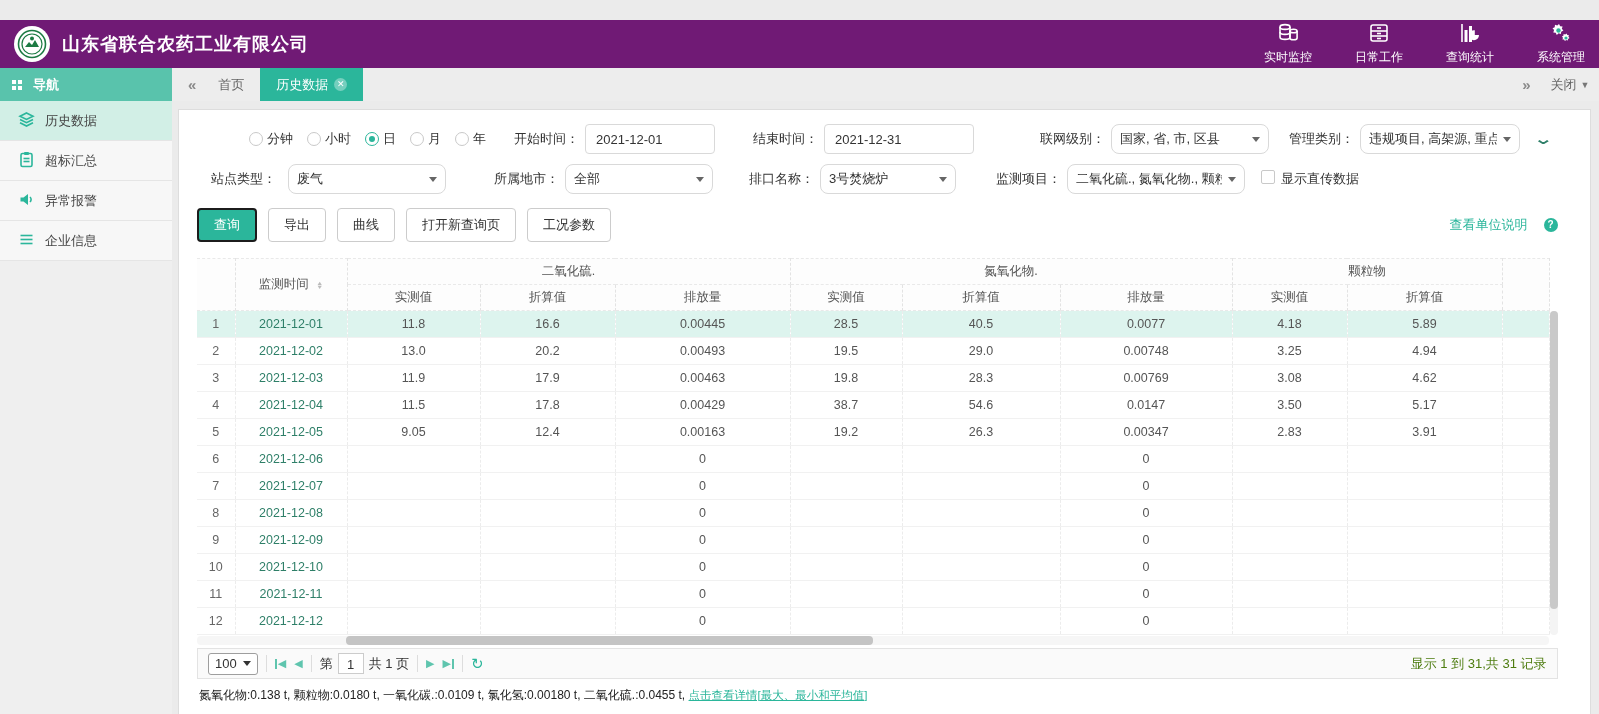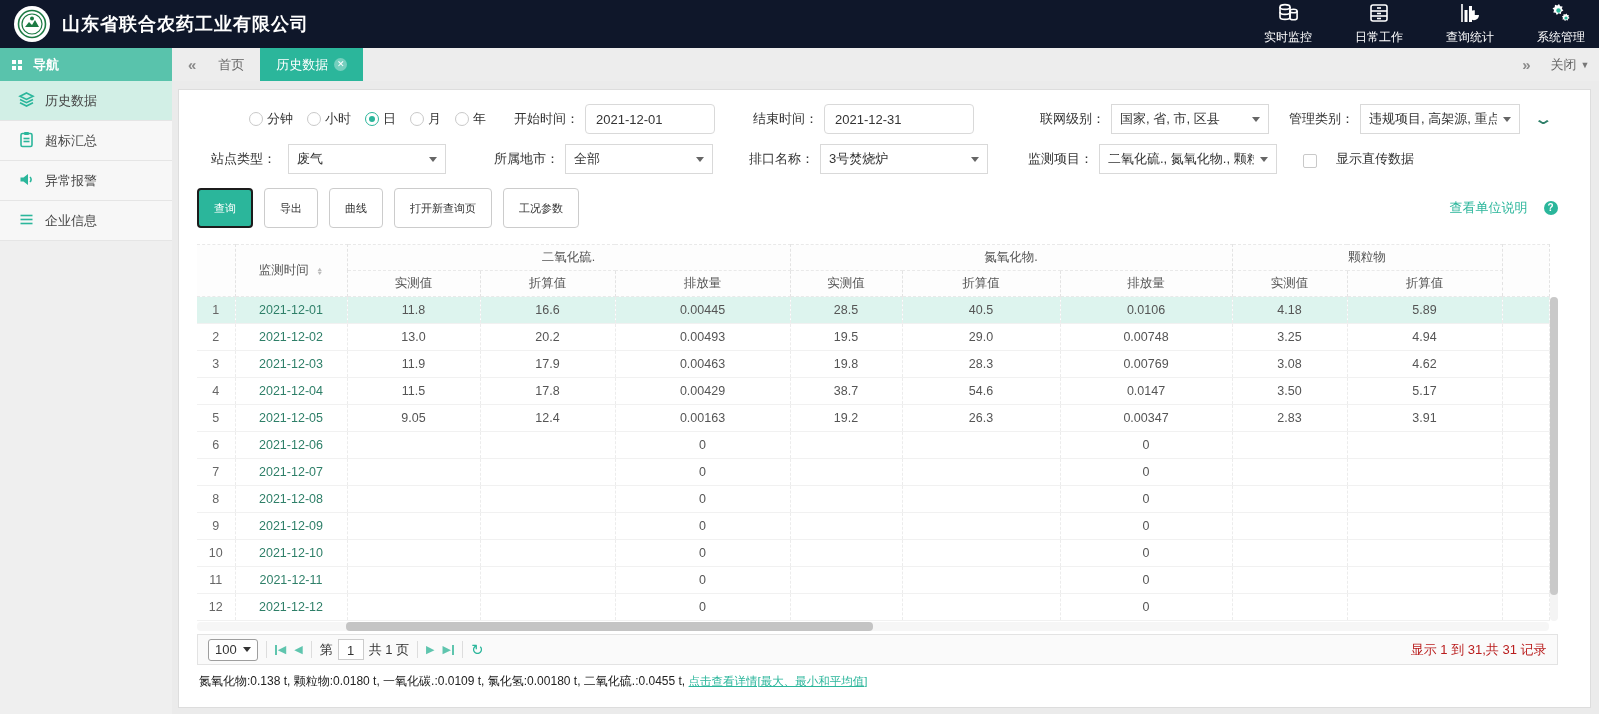--- a/index.html
+++ b/index.html
@@ -1,20 +1,20 @@
 <!DOCTYPE html>
 <html><head>
 <meta charset="utf-8">
 <style>
   * { margin:0; padding:0; box-sizing:border-box; }
   html,body { width:1599px; height:714px; overflow:hidden; background:#ebebeb;
     font-family:"Liberation Sans","DejaVu Sans",sans-serif; font-size:13px; color:#333; }
 
   
-  .topbar { height:48px; background:#0f172a; display:flex; align-items:center; padding:0 14px; }
+  .topbar { height:48px; background:#701a75; display:flex; align-items:center; padding:0 14px;margin-top:20px; }
   .logo { width:36px; height:36px; border-radius:50%; background:#fff; display:flex; align-items:center; justify-content:center; flex:none; }
   .company { color:#fff; font-size:18px; font-weight:bold; margin-left:12px; letter-spacing:1px; }
   .topnav { margin-left:auto; display:flex; gap:43px; }
   .topnav-item { display:flex; flex-direction:column; align-items:center; color:#fff; cursor:pointer; }
   .topnav-item svg { height:22px; }
   .topnav-item .lbl { font-size:12px; margin-top:2px; }
 
   
   .layout { display:flex; height:666px; }
   .sidebar { width:172px; flex:none; background:#efefef; }
@@ -40,29 +40,29 @@
   .panel { background:#fff; border:1px solid #ddd; margin:8px 9px 6px 6px; flex:1; padding:14px 32px 8px 18px; position:relative; }
 
   .frow { display:flex; align-items:center; margin-bottom:10px; }
   .flabel { color:#333; margin-right:6px; white-space:nowrap; }
   .radio-group { display:flex; align-items:center; gap:14px; margin-left:52px; margin-right:28px; }
   .radio { display:flex; align-items:center; gap:4px; cursor:pointer; }
   .rdot { width:14px; height:14px; border:1px solid #c9c9c9; border-radius:50%; background:#fff; position:relative; }
   .radio.on .rdot { border-color:#2bb69b; }
   .radio.on .rdot:after { content:""; position:absolute; left:3px; top:3px; width:6px; height:6px; border-radius:50%; background:#2bb69b; }
   .inputbox { height:30px; border:1px solid #d9d9d9; border-radius:4px; background:#fff; display:flex; align-items:center; padding:0 10px; cursor:text; }
-  .selectbox { height:30px; border:1px solid #d9d9d9; border-radius:0; background:#fff; display:flex; align-items:center; justify-content:space-between; padding:0 8px; cursor:pointer; }
+  .selectbox { height:30px; border:1px solid #d9d9d9; border-radius:8px; background:#fff; display:flex; align-items:center; justify-content:space-between; padding:0 8px; cursor:pointer; }
   .selectbox .val { white-space:nowrap; overflow:hidden; }
   .sel-caret { width:0; height:0; border-left:4px solid transparent; border-right:4px solid transparent; border-top:5px solid #666; margin-left:6px; flex:none; }
   .collapse-arrow { margin-left:auto; color:#2e7f68; font-size:15px; font-weight:bold; cursor:pointer; transform:scaleX(1.6); margin-right:8px; }
-  .checkwrap { display:flex; align-items:flex-end; gap:19px; margin-left:26px; cursor:pointer; }
+  .checkwrap { display:flex; align-items:flex-start; gap:6px; margin-left:16px; cursor:pointer; }
   .checkbox { width:14px; height:14px; border:1px solid #c9c9c9; background:#fff; border-radius:2px; }
 
   .btnrow { display:flex; align-items:center; gap:11px; margin:14px 0 16px 0; }
-  .btn { height:40px; padding:0 15px; border:1px solid #ccc; border-radius:4px; background:#fff; color:#333; font-size:11px; cursor:pointer; font-family:inherit; }
+  .btn { height:34px; padding:0 15px; border:1px solid #ccc; border-radius:4px; background:#fff; color:#333; font-size:13px; cursor:pointer; font-family:inherit; }
   .btn.primary { background:#2bb69b; color:#fff; border:2px solid #1c1c1c; }
   .unit-link { margin-left:auto; color:#2bb69b; cursor:pointer; display:flex; align-items:center; gap:16px; }
   .qmark { width:14px; height:14px; border-radius:50%; background:#2bb69b; color:#fff; font-size:10px; font-weight:bold; text-align:center; line-height:14px; }
 
   
   .tablewrap { position:relative; padding-right:8px; }
   table { border-collapse:collapse; table-layout:fixed; width:1352px; font-size:12.5px; }
   th { font-weight:normal; color:#555; height:26px; border-right:1px dashed #e3e3e3; border-bottom:1px dashed #e9e9e9; background:#fdfdfd; text-align:center; }
   td { height:27px; text-align:center; color:#555; border-right:1px dashed #ececec; border-bottom:1px solid #f1f1f1; overflow:hidden; white-space:nowrap; }
   tr.hl td { background:#ddf4ee; }
@@ -79,21 +79,21 @@
   
   .pagebar { height:31px; background:#fafafa; border:1px solid #e3e3e3; display:flex; align-items:center; padding:0 10px; margin-top:3px; gap:8px; }
   .psize { height:22px; border:1px solid #9e9e9e; border-radius:3px; background:#fff; display:flex; align-items:center; padding:0 6px; gap:6px; cursor:pointer; }
   .psize .pcaret { width:0; height:0; border-left:4px solid transparent; border-right:4px solid transparent; border-top:5px solid #333; }
   .vsep { width:1px; height:17px; background:#ddd; }
   .parrow { color:#5fc5ae; font-size:11px; cursor:pointer; display:flex; align-items:center; gap:1px; user-select:none; }
   .parrow .bar { width:2px; height:10px; background:#5fc5ae; display:inline-block; }
   .pageno { display:flex; align-items:center; gap:5px; }
   .pageno .pinput { width:26px; height:21px; border:1px solid #ccc; background:#fff; text-align:center; line-height:21px; }
   .refresh { color:#2bb69b; font-size:15px; cursor:pointer; }
-  .pg-summary { margin-left:auto; color:#b91c1c; }
+  .pg-summary { margin-left:auto; color:#4d7c0f; }
 
   .footnote { padding:8px 2px 0 2px; font-size:12px; color:#222; }
   .footnote a { color:#2bb69b; text-decoration:underline; cursor:pointer; font-size:11.5px; }
 
   .ticon { stroke:#fff; fill:none; stroke-width:1.6; }
   .gicon { stroke:#2bb69b; fill:none; stroke-width:1.6; }
 </style>
 </head>
 <body>
 
@@ -278,21 +278,21 @@
         <div class="selectbox" style="width:158px;margin-left:6px;">
           <span class="val">废气</span>
             <span class="sel-caret"></span>
         </div>
         <span class="flabel" style="margin-left:48px;">所属地市：</span>
         <div class="selectbox" style="width:148px;">
           <span class="val">全部</span>
             <span class="sel-caret"></span>
         </div>
         <span class="flabel" style="margin-left:36px;">排口名称：</span>
-        <div class="selectbox" style="width:168px;">
+        <div class="selectbox" style="width:136px;">
           <span class="val">3号焚烧炉</span>
             <span class="sel-caret"></span>
         </div>
         <span class="flabel" style="margin-left:40px;">监测项目：</span>
         <div class="selectbox" style="width:178px;">
           <span class="val">二氧化硫., 氮氧化物., 颗粒</span>
             <span class="sel-caret"></span>
         </div>
         <span class="checkwrap">
           <span class="checkbox"></span>
@@ -355,21 +355,21 @@
           </thead>
           <tbody>
               <tr class="hl">
           <td class="idxcell">1</td>
           <td class="datecell">2021-12-01</td>
           <td>11.8</td>
           <td>16.6</td>
           <td>0.00445</td>
           <td>28.5</td>
           <td>40.5</td>
-          <td>0.0106</td>
+          <td>0.0077</td>
           <td>4.18</td>
           <td>5.89</td>
           <td></td>
         </tr>
               <tr>
           <td class="idxcell">2</td>
           <td class="datecell">2021-12-02</td>
           <td>13.0</td>
           <td>20.2</td>
           <td>0.00493</td>

